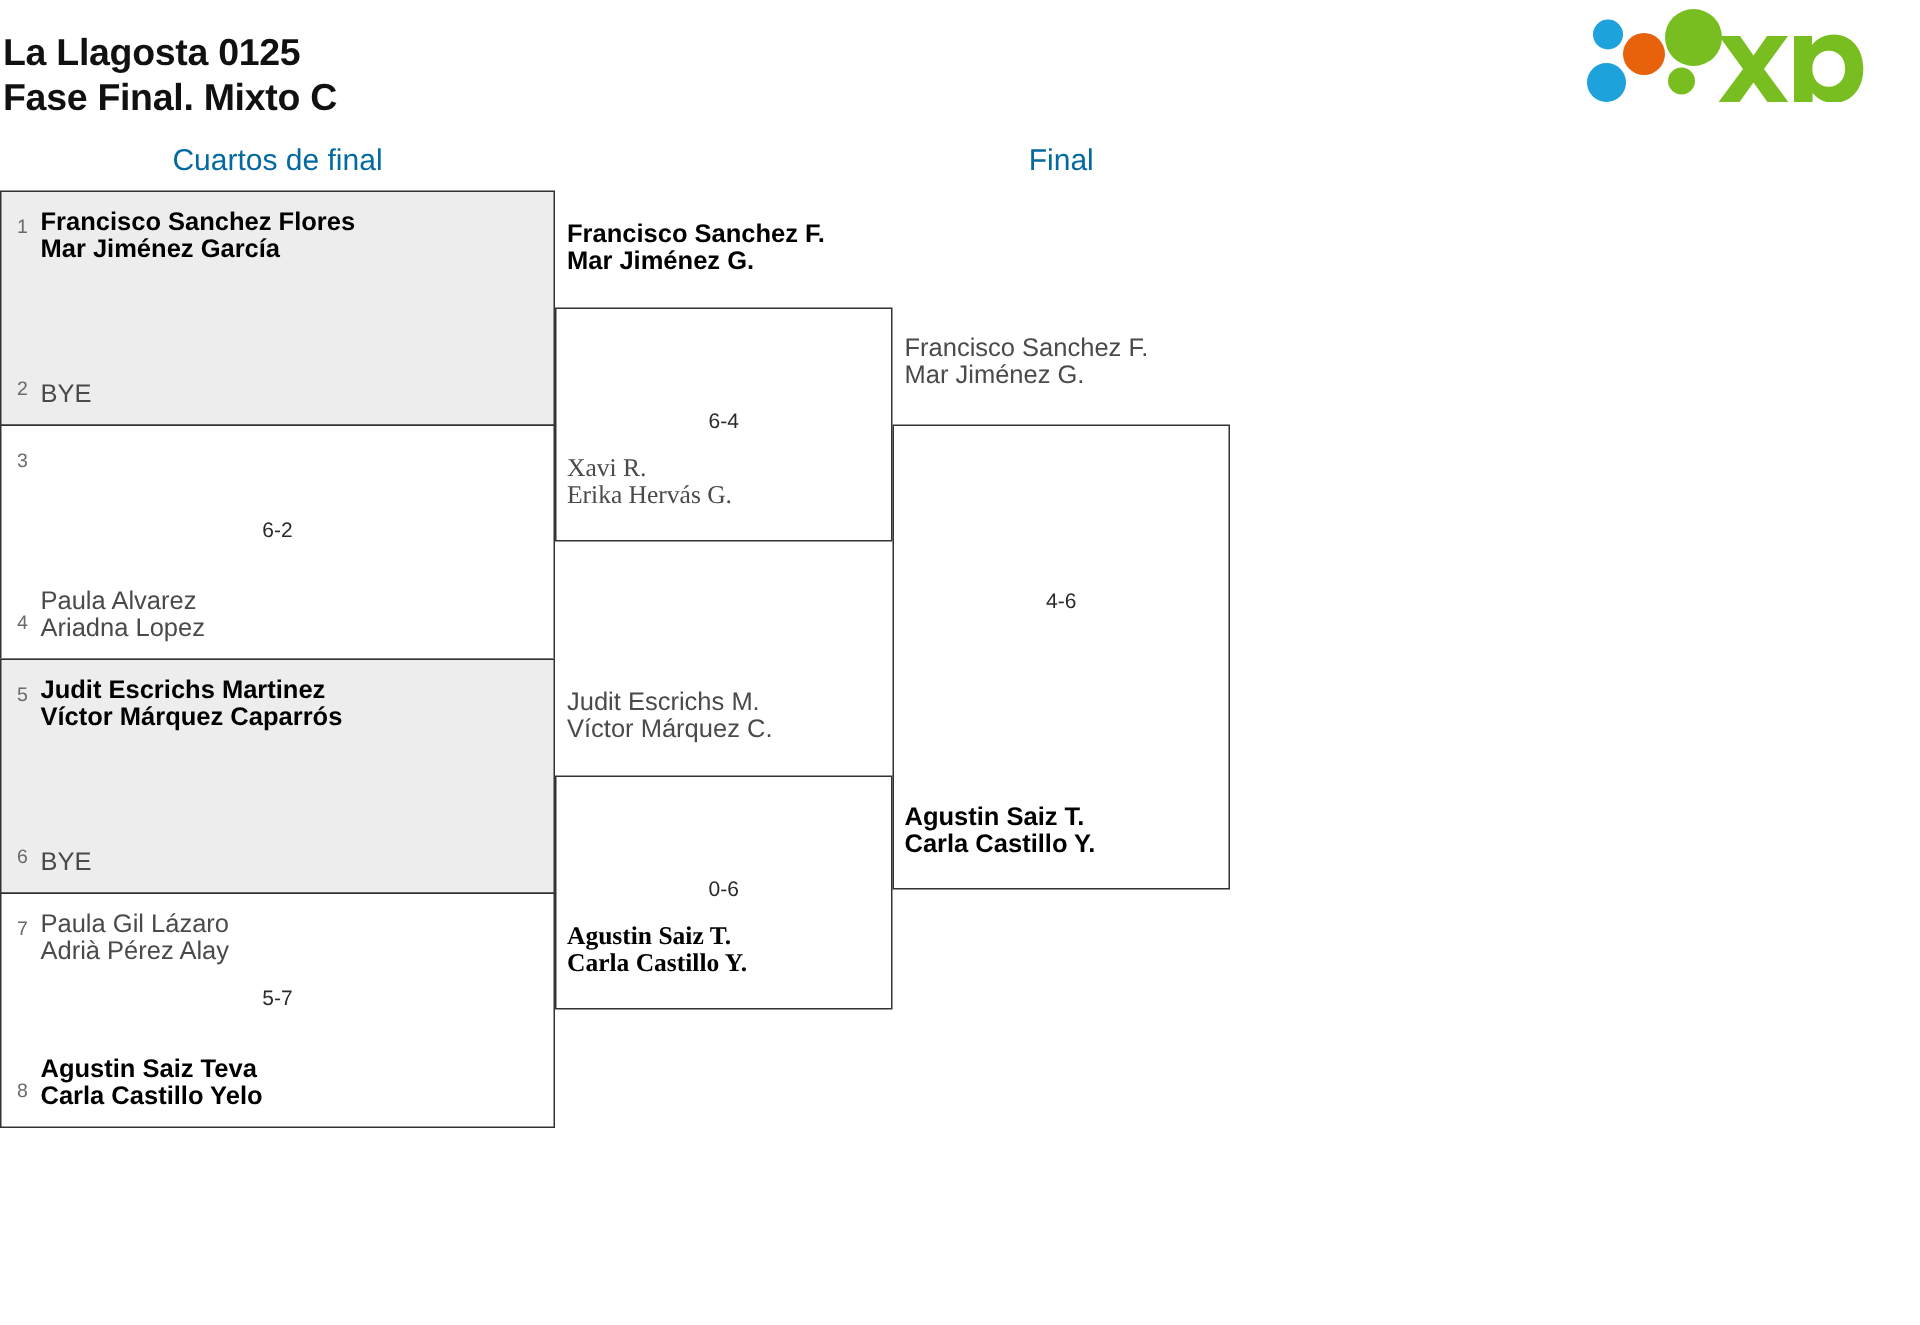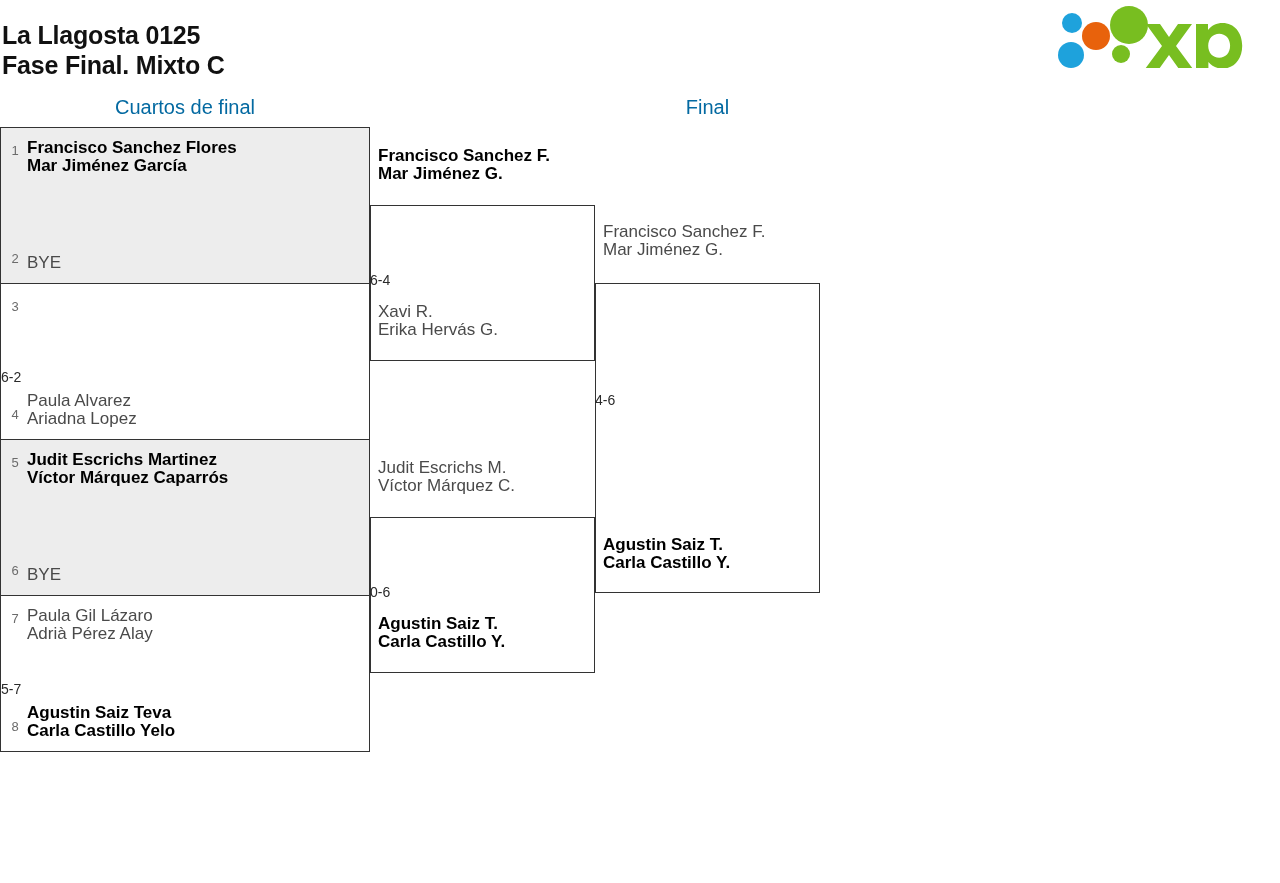--- a/index.html
+++ b/index.html
@@ -36,39 +36,39 @@
   .team { position: absolute; left: 0; width: 100%; padding-left: 26px; }
   .team .nm { font-size: 17px; line-height: 18px; white-space: nowrap; }
   .winner .nm { font-weight: 700; color: #000; }
   .loser  .nm { font-weight: 400; color: #4a4a4a; }
 
   .seed {
     position: absolute; left: 6px; width: 16px; text-align: center;
     font-size: 13px; color: #6b6b6b; line-height: 16px; font-weight: 400;
   }
   .score {
-    position: absolute; width: 100%; 
+    position: absolute; width: 100%; text-align: center;
     font-size: 14px; color: #2a2a2a; line-height: 18px;
   }
 
   
   .qf { left: 0; width: 370px; height: 157px; }
   .qf.shade { background: #ededed; }
   .qf .team.t-top { top: 11px; }
   .qf .team.t-bot { bottom: 11px; }
   .qf .seed.s-top { top: 15px; }
   .qf .seed.s-bot { bottom: 16px; }
-  .qf .score { top: 84px; }
+  .qf .score { top: 60px; }
   .qf .team.single .nm { line-height: 18px; }
 
   
   .sf { left: 370px; width: 225px; height: 156px; }
   .sf .sf-inner { position: absolute; left: 0; top: 0; width: 225px; height: 156px; }
   .sf .team.t-top { top: -58px; }
-  .sf .team.t-bot { top: 98px; }
+  .sf .team.t-bot { top: 98px; font-family: Liberation Serif, serif; }
   .sf .team { padding-left: 8px; }
   .sf .score { top: 66px; }
 
   
   .fin { left: 595px; width: 225px; height: 310px; }
   .fin .team { padding-left: 8px; }
   .fin .team.t-top { top: -60px; }
   .fin .team.t-bot { top: 253px; }
   .fin .score { top: 108px; }
 </style>

